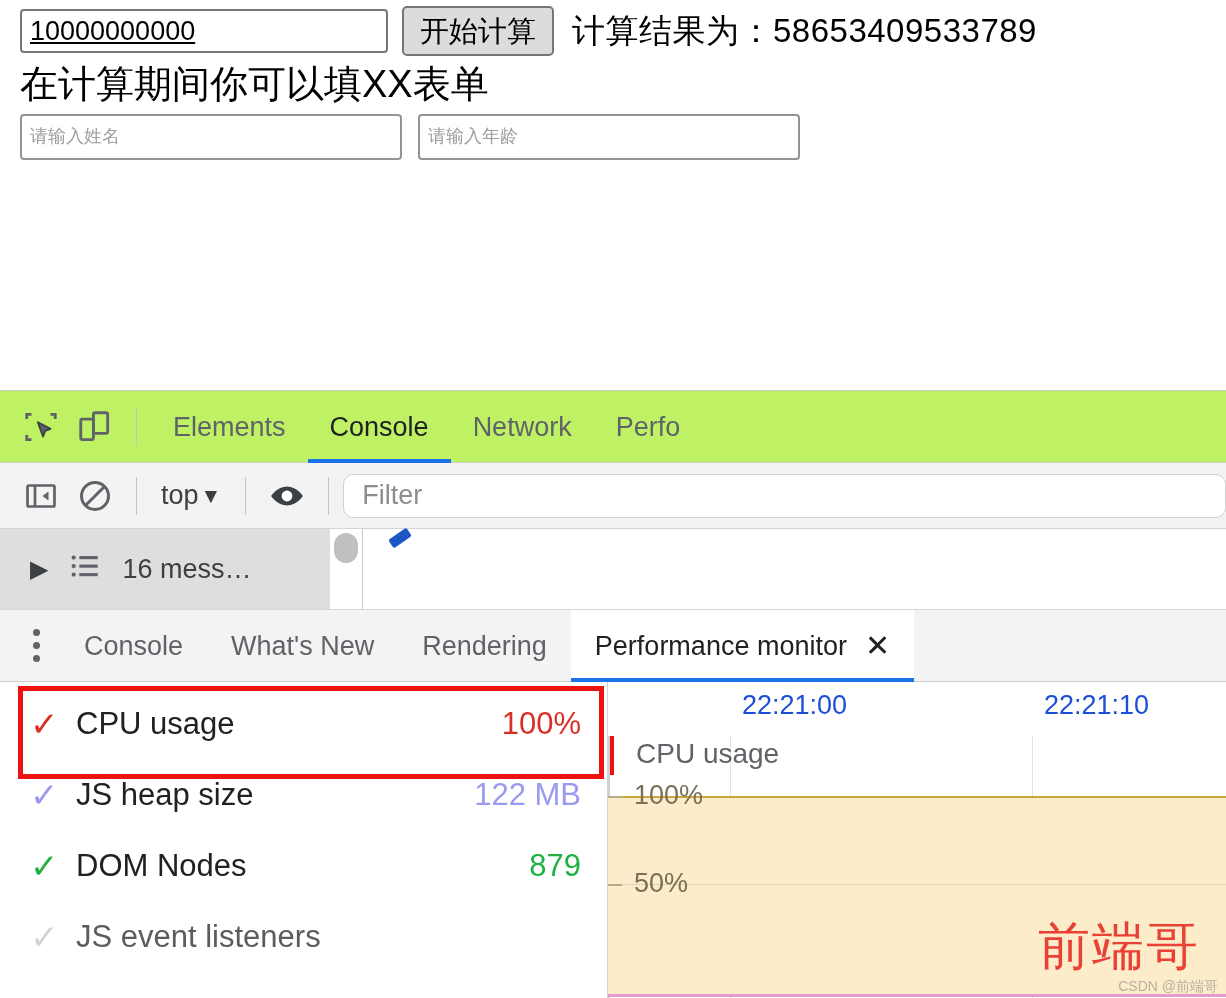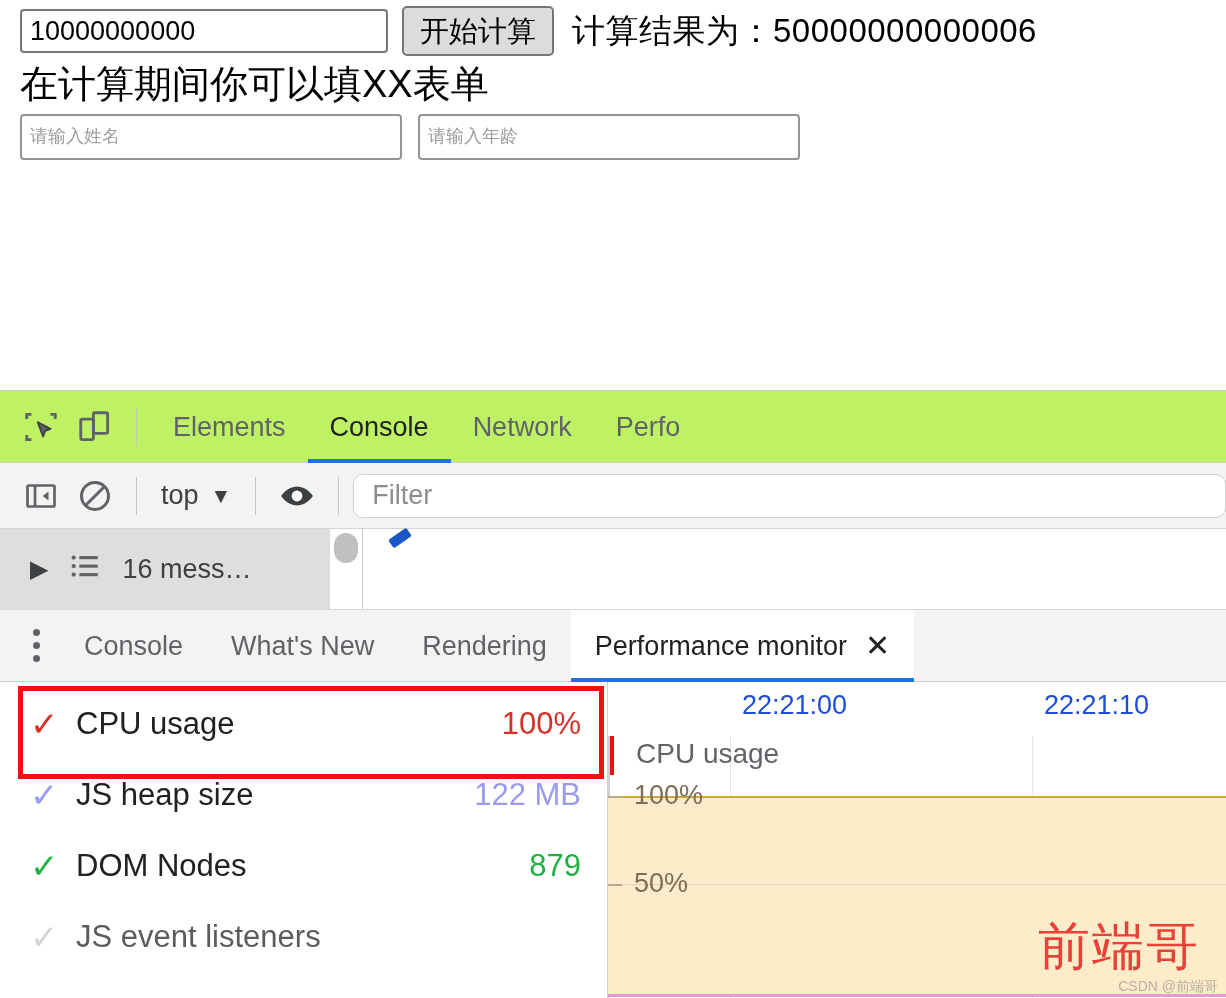--- a/index.html
+++ b/index.html
@@ -45,20 +45,21 @@
     height: 44px;
     box-sizing: border-box;
     font-size: 27px;
     font-family: "Liberation Sans", sans-serif;
     padding: 2px 8px;
     border: 2px solid #767676;
     border-radius: 4px;
     background: #fff;
     color: #000;
     outline: none;
+    text-decoration: underline;
   }
   .calc-input::placeholder { color: #9a9a9a; }
   .calc-btn {
     margin-left: 14px;
     height: 50px;
     padding: 0 16px;
     font-size: 29px;
     font-family: "Liberation Sans", sans-serif;
     border: 2px solid #767676;
     border-radius: 5px;
@@ -166,21 +167,21 @@
     display: flex;
     align-items: center;
     padding-left: 14px;
     box-sizing: border-box;
   }
   .ctx-select {
     font-size: 27px;
     color: #3c4043;
     display: flex;
     align-items: center;
-    gap: 12px;
+    gap: 2px;
     padding: 0 10px;
     cursor: pointer;
     white-space: nowrap;
   }
   .filter-box {
     flex: 1;
     height: 44px;
     margin-right: 0;
     background: #ffffff;
     border: 1px solid #d0d0d0;
@@ -461,21 +462,21 @@
 </style>
 </head>
 <body>
 
 <div id="page-content">
 
 
   <div class="pg-row">
     <input class="calc-input" type="text" value="10000000000" style="">
     <button class="calc-btn">开始计算</button>
-    <span class="calc-result">计算结果为：50000000000006</span>
+    <span class="calc-result">计算结果为：58653409533789</span>
   </div>
 
   <h2 class="pg-heading2">在计算期间你可以填XX表单</h2>
 
   <div class="form-row">
     <input class="form-input" type="text" placeholder="请输入姓名" style="">
     <input class="form-input" type="text" placeholder="请输入年龄" style="">
   </div>
 </div>
 

